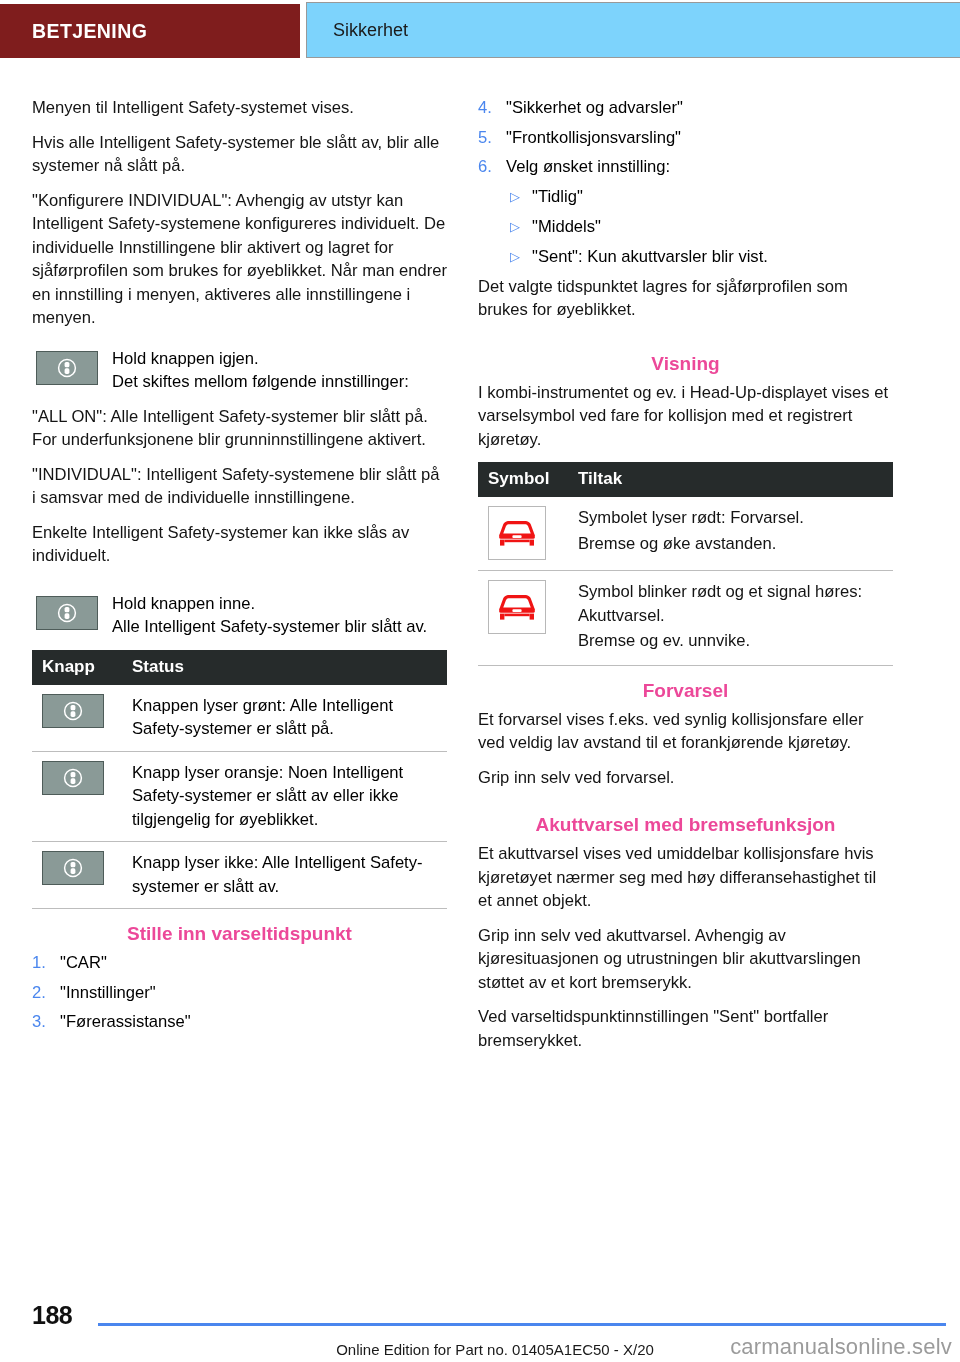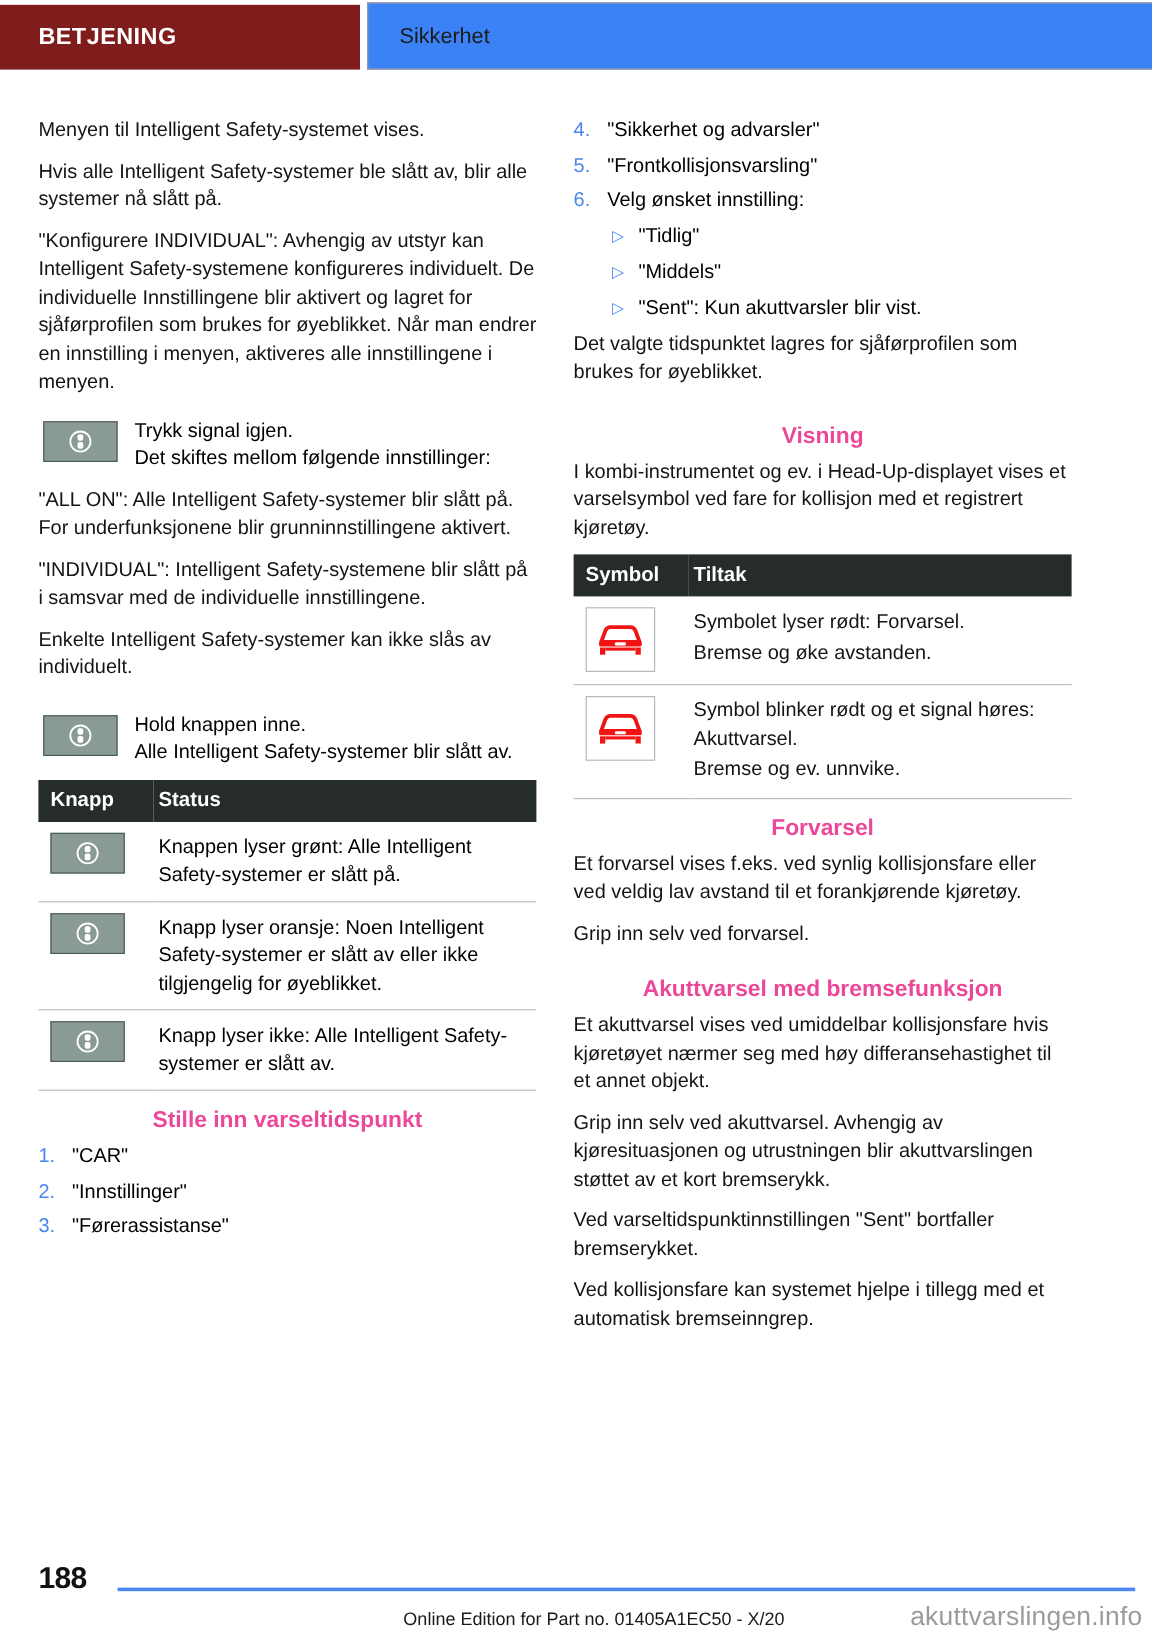--- a/index.html
+++ b/index.html
@@ -37,21 +37,21 @@
     font-size: 19.5px;
     font-weight: bold;
     letter-spacing: 0.4px;
     padding-left: 32px;
   }
   .header-tab {
     position: absolute;
     top: 2px; left: 306px;
     width: 654px;
     height: 56px;
-    background: #3b82f6;
+    background: #7dd3fc;
     border: 1px solid #999999;
     border-right: none;
     box-sizing: border-box;
     display: flex;
     align-items: center;
   }
   .header-tab-label {
     font-size: 18px;
     color: #1a1a1a;
     padding-left: 26px;
@@ -273,21 +273,21 @@
     <div style="height:6px"></div>
 
     <div class="icon-para clearfix">
       <span class="btn-icon">
         <svg width="22" height="22" viewBox="0 0 22 22" aria-hidden="true">
           <circle cx="11" cy="11" r="8.4" fill="none" stroke="#ffffff" stroke-width="1.5"></circle>
           <rect x="8.6" y="4.9" width="4.8" height="5.4" rx="1.6" fill="#ffffff"></rect>
           <rect x="8.6" y="11.3" width="4.8" height="5.6" rx="1.6" fill="#ffffff"></rect>
         </svg>
       </span>
-      <span>Trykk signal igjen.</span><br>
+      <span>Hold knappen igjen.</span><br>
       <span>Det skiftes mellom følgende innstillinger:</span>
     </div>
 
     <p class="para">"ALL ON": Alle Intelligent Safety-systemer blir slått på. For underfunksjonene blir grunninnstillingene aktivert.</p>
     <p class="para">"INDIVIDUAL": Intelligent Safety-systemene blir slått på i samsvar med de individuelle innstillingene.</p>
     <p class="para">Enkelte Intelligent Safety-systemer kan ikke slås av individuelt.</p>
 
     <div class="sub-gap"></div>
 
 
@@ -463,23 +463,22 @@
     <h3 class="sub">Forvarsel</h3>
     <p class="para">Et forvarsel vises f.eks. ved synlig kollisjonsfare eller ved veldig lav avstand til et forankjørende kjøretøy.</p>
     <p class="para">Grip inn selv ved forvarsel.</p>
 
     <div class="sub-gap"></div>
 
     <h3 class="sub">Akuttvarsel med bremsefunksjon</h3>
     <p class="para">Et akuttvarsel vises ved umiddelbar kollisjonsfare hvis kjøretøyet nærmer seg med høy differansehastighet til et annet objekt.</p>
     <p class="para">Grip inn selv ved akuttvarsel. Avhengig av kjøresituasjonen og utrustningen blir akuttvarslingen støttet av et kort bremserykk.</p>
     <p class="para">Ved varseltidspunktinnstillingen "Sent" bortfaller bremserykket.</p>
-    <p class="para">Ved kollisjonsfare kan systemet hjelpe i tillegg med et automatisk bremseinngrep.</p>
 
   </div>
 </div>
 
 <div class="footer">
   <div class="page-num">188</div>
   <div class="footer-rule"></div>
   <div class="footer-note">Online Edition for Part no. 01405A1EC50 - X/20</div>
-  <div class="watermark">akuttvarslingen.info</div>
+  <div class="watermark">carmanualsonline.selv</div>
 </div>
 
 </body></html>

